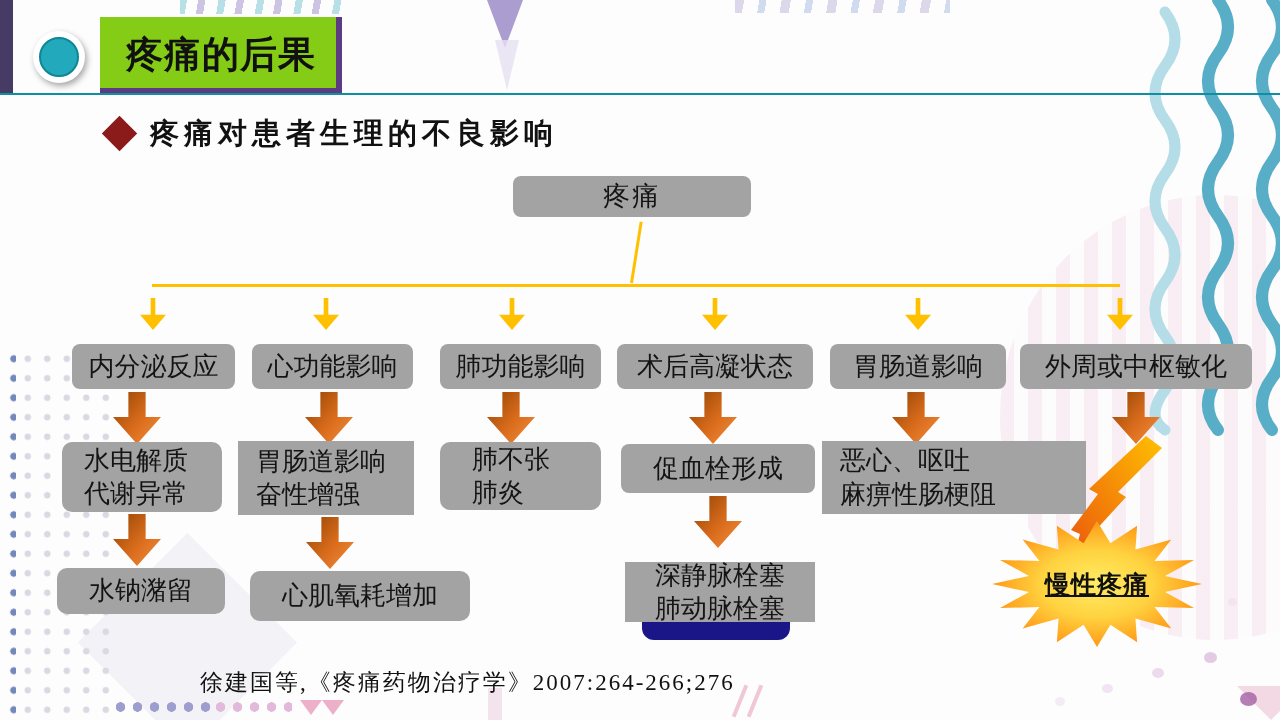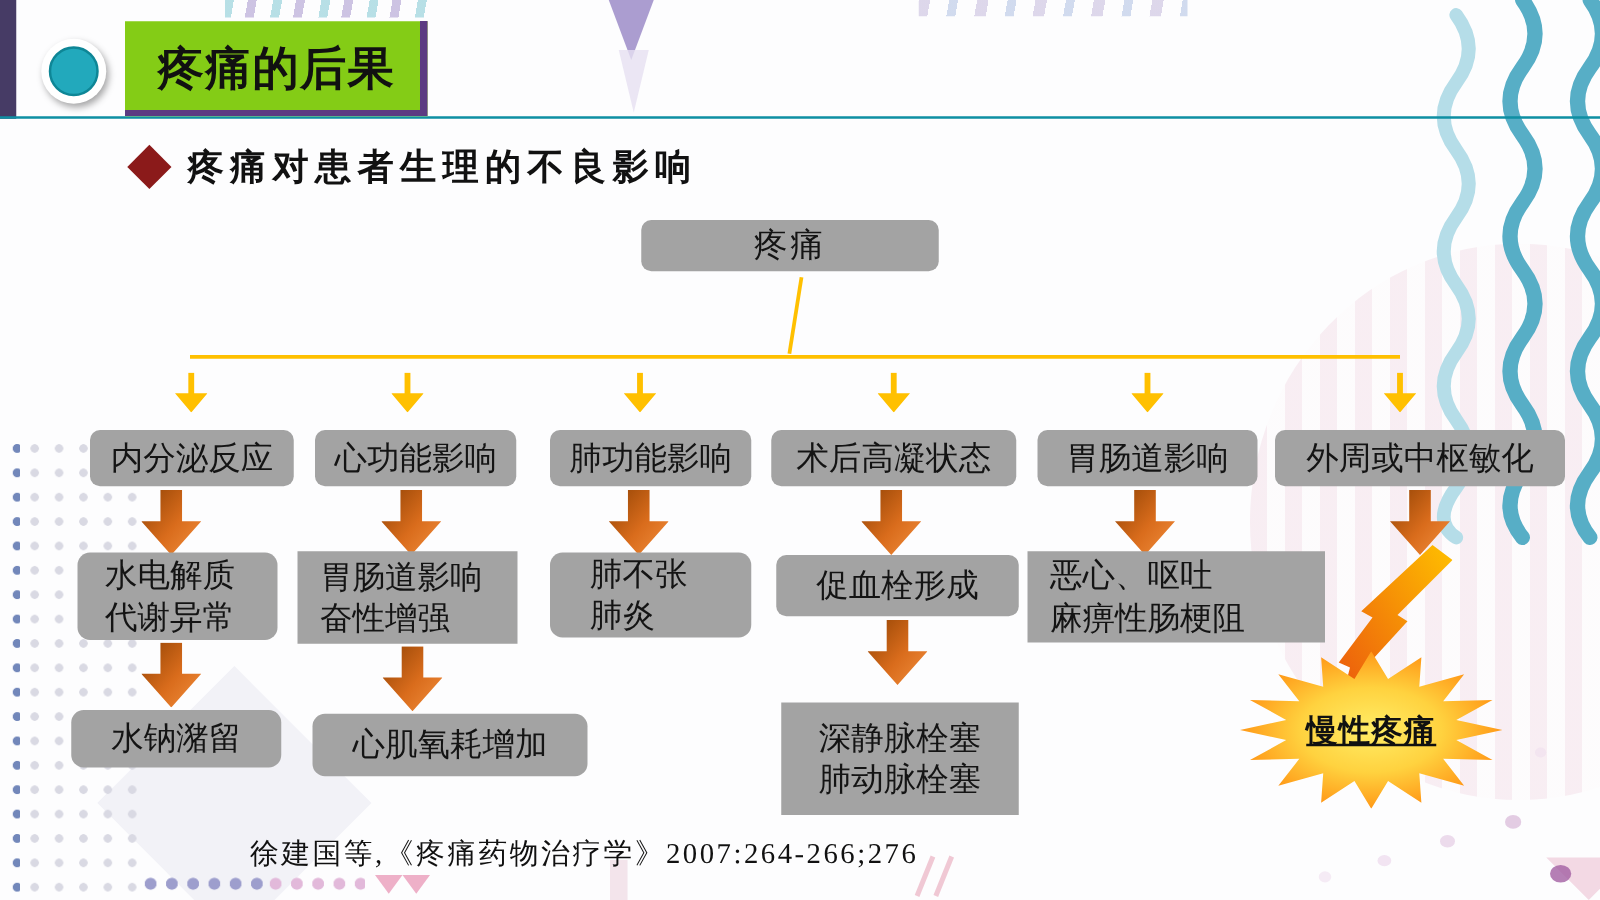--- a/index.html
+++ b/index.html
@@ -167,37 +167,37 @@
     <span>胃肠道影响</span>
     <span>奋性增强</span>
     </div>
   <div class="abs fbox r10" style="left:440px;top:442px;width:161px;height:68px;padding-left:32px;box-sizing:border-box;">
     <span>肺不张</span>
     <span>肺炎</span>
     </div>
   <div class="abs fbox center r8" style="left:621px;top:444px;width:194px;height:49px;">
     <span>促血栓形成</span>
     </div>
-  <div class="abs fbox" style="left:822px;top:441px;width:238px;height:73px;padding-left:18px;box-sizing:border-box;">
+  <div class="abs fbox" style="left:822px;top:441px;width:264px;height:73px;padding-left:18px;box-sizing:border-box;">
     <span>恶心、呕吐</span>
     <span>麻痹性肠梗阻</span>
     </div>
 
   <div class="abs oarrow" style="left:113px;top:514px;"></div>
   <div class="abs oarrow" style="left:306px;top:517px;"></div>
   <div class="abs oarrow" style="left:694px;top:496px;"></div>
 
   <div class="abs fbox center r10" style="left:57px;top:568px;width:168px;height:46px;">
     <span>水钠潴留</span>
     </div>
   <div class="abs fbox center r10" style="left:250px;top:571px;width:220px;height:50px;">
     <span>心肌氧耗增加</span>
     </div>
   <div class="abs navy-under"></div>
-  <div class="abs fbox center" style="left:625px;top:562px;width:190px;height:90px;">
+  <div class="abs fbox center" style="left:625px;top:562px;width:190px;height:60px;">
     <span>深静脉栓塞</span>
     <span>肺动脉栓塞</span>
     </div>
 
   <svg class="abs" style="left:1058px;top:436px;z-index:3;" width="104" height="152" viewBox="0 0 104 152">
     <defs>
         <linearGradient id="boltg" x1="1" y1="0" x2="0" y2="1">
       <stop offset="0" stop-color="#FFC000"></stop>
           <stop offset="1" stop-color="#E8490F"></stop>
     </linearGradient>

